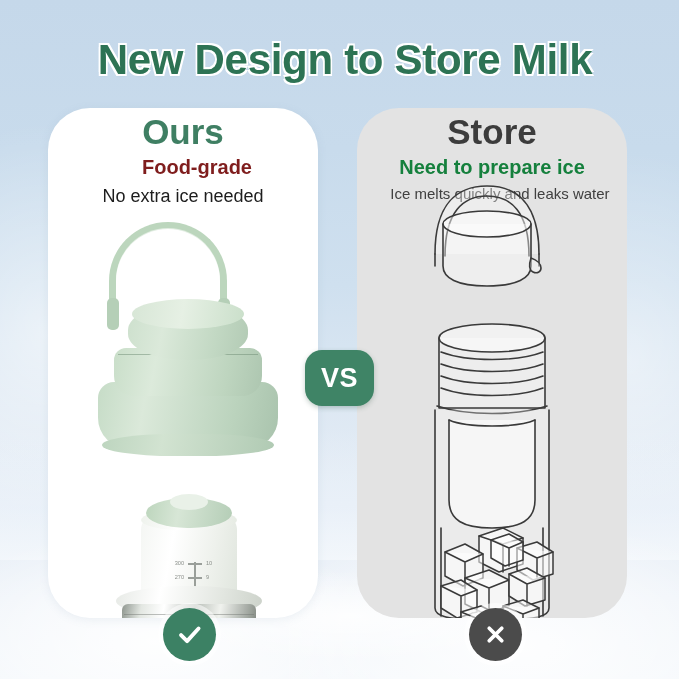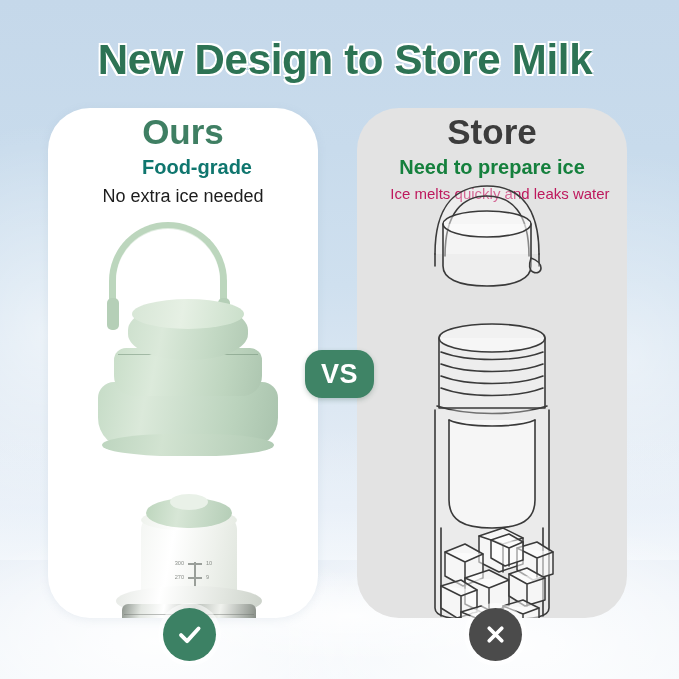--- a/index.html
+++ b/index.html
@@ -61,29 +61,29 @@
   }
   #card-ours   { left:48px;  background:#ffffff; box-shadow:0 2px 10px rgba(120,145,170,.12); }
   #card-others { left:357px; background:#e3e3e3; }
 
   .card-head { position:absolute; left:0; right:0; top:4px; text-align:center; }
   .h-main { font-size:35px; font-weight:bold; line-height:1.15; }
   .h-sub  { font-size:20px; font-weight:bold; line-height:1.5; }
   .h-note { font-size:18px; line-height:1.6; }
 
   #card-ours .h-main { color:#3f7f63; }
-  #card-ours .h-sub  { color:#0f766e;margin-left:28px; }
+  #card-ours .h-sub  { color:#7f1d1d;margin-left:28px; }
   #card-ours .h-note { color:#1d1d1d; }
   #card-others .h-main { color:#3c3c3c; }
   #card-others .h-sub  { color:#15803d; }
-  #card-others .h-note { color:#be185d; font-size:15px;margin-left:16px; }
+  #card-others .h-note { color:#404040; font-size:15px;margin-left:16px; }
 
   
   #vs-badge {
-    position:absolute; left:305px; top:350px; width:69px; height:48px;
+    position:absolute; left:305px; top:350px; width:69px; height:56px;
     background:#3f8466; border-radius:17px;
     display:flex; align-items:center; justify-content:center;
     color:#ffffff; font-size:27px; font-weight:bold; letter-spacing:0.5px;
     box-shadow:0 2px 5px rgba(60,95,80,.3);
     z-index:9;
   }
 
   
   .verdict {
     position:absolute; width:53px; height:53px; border-radius:50%;

